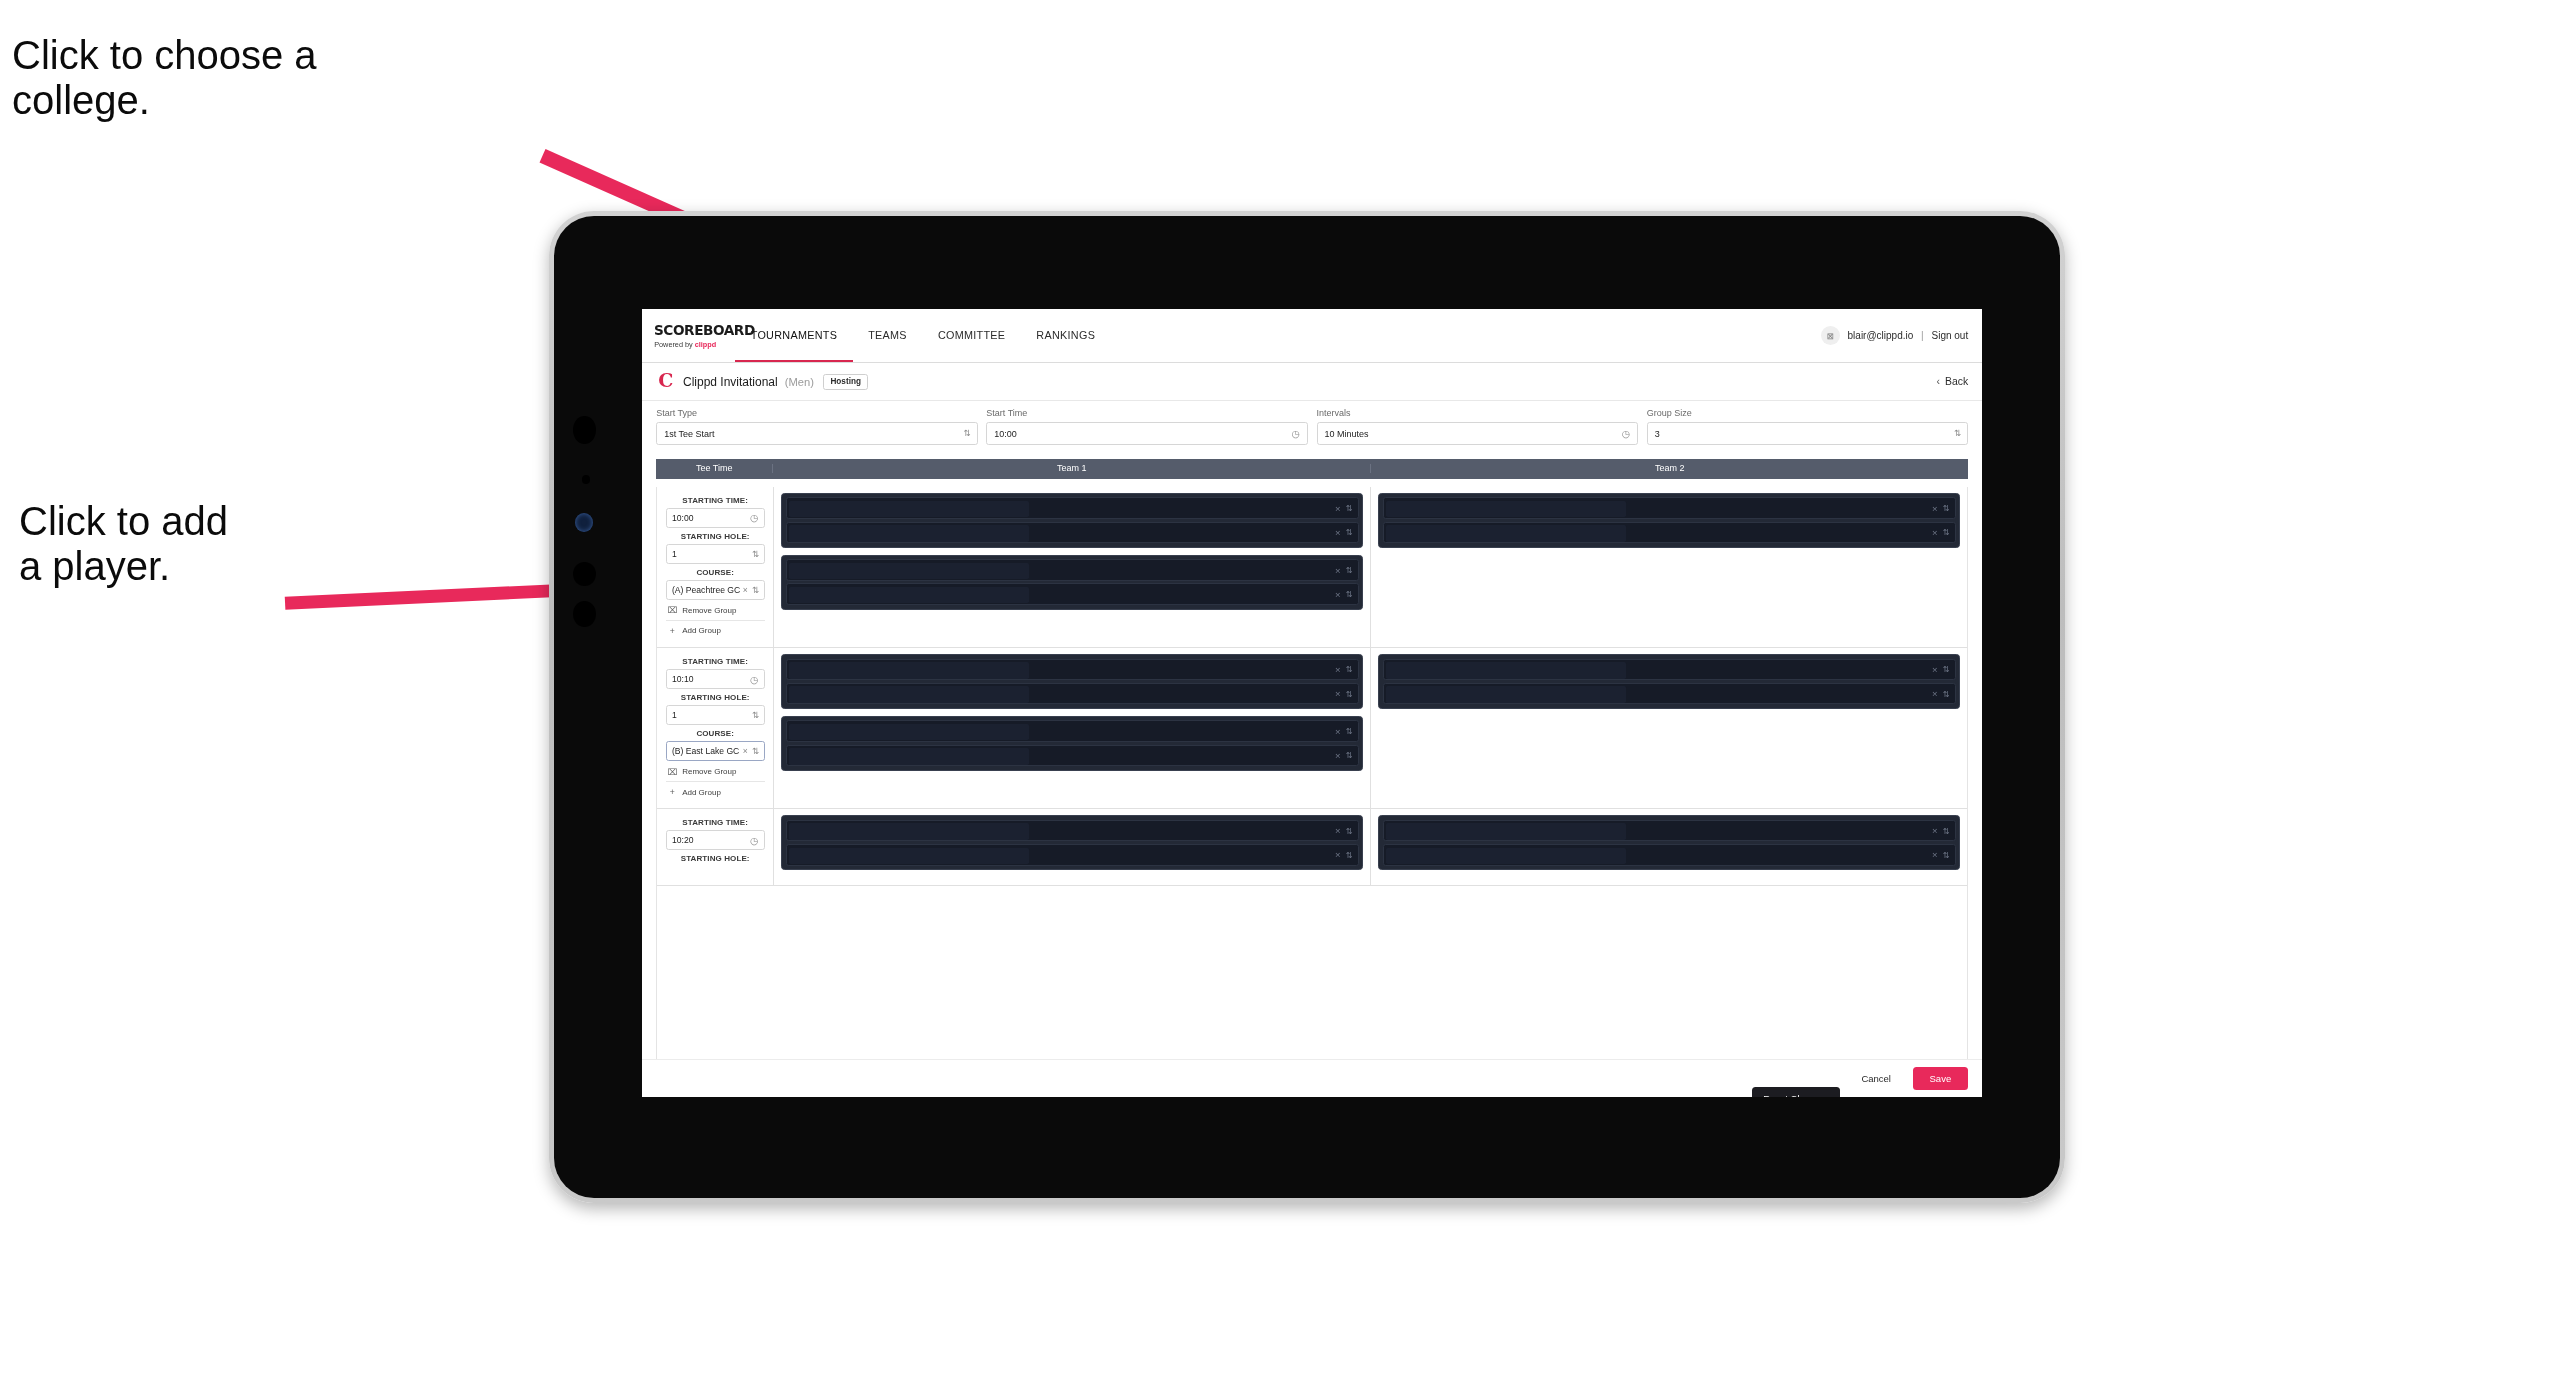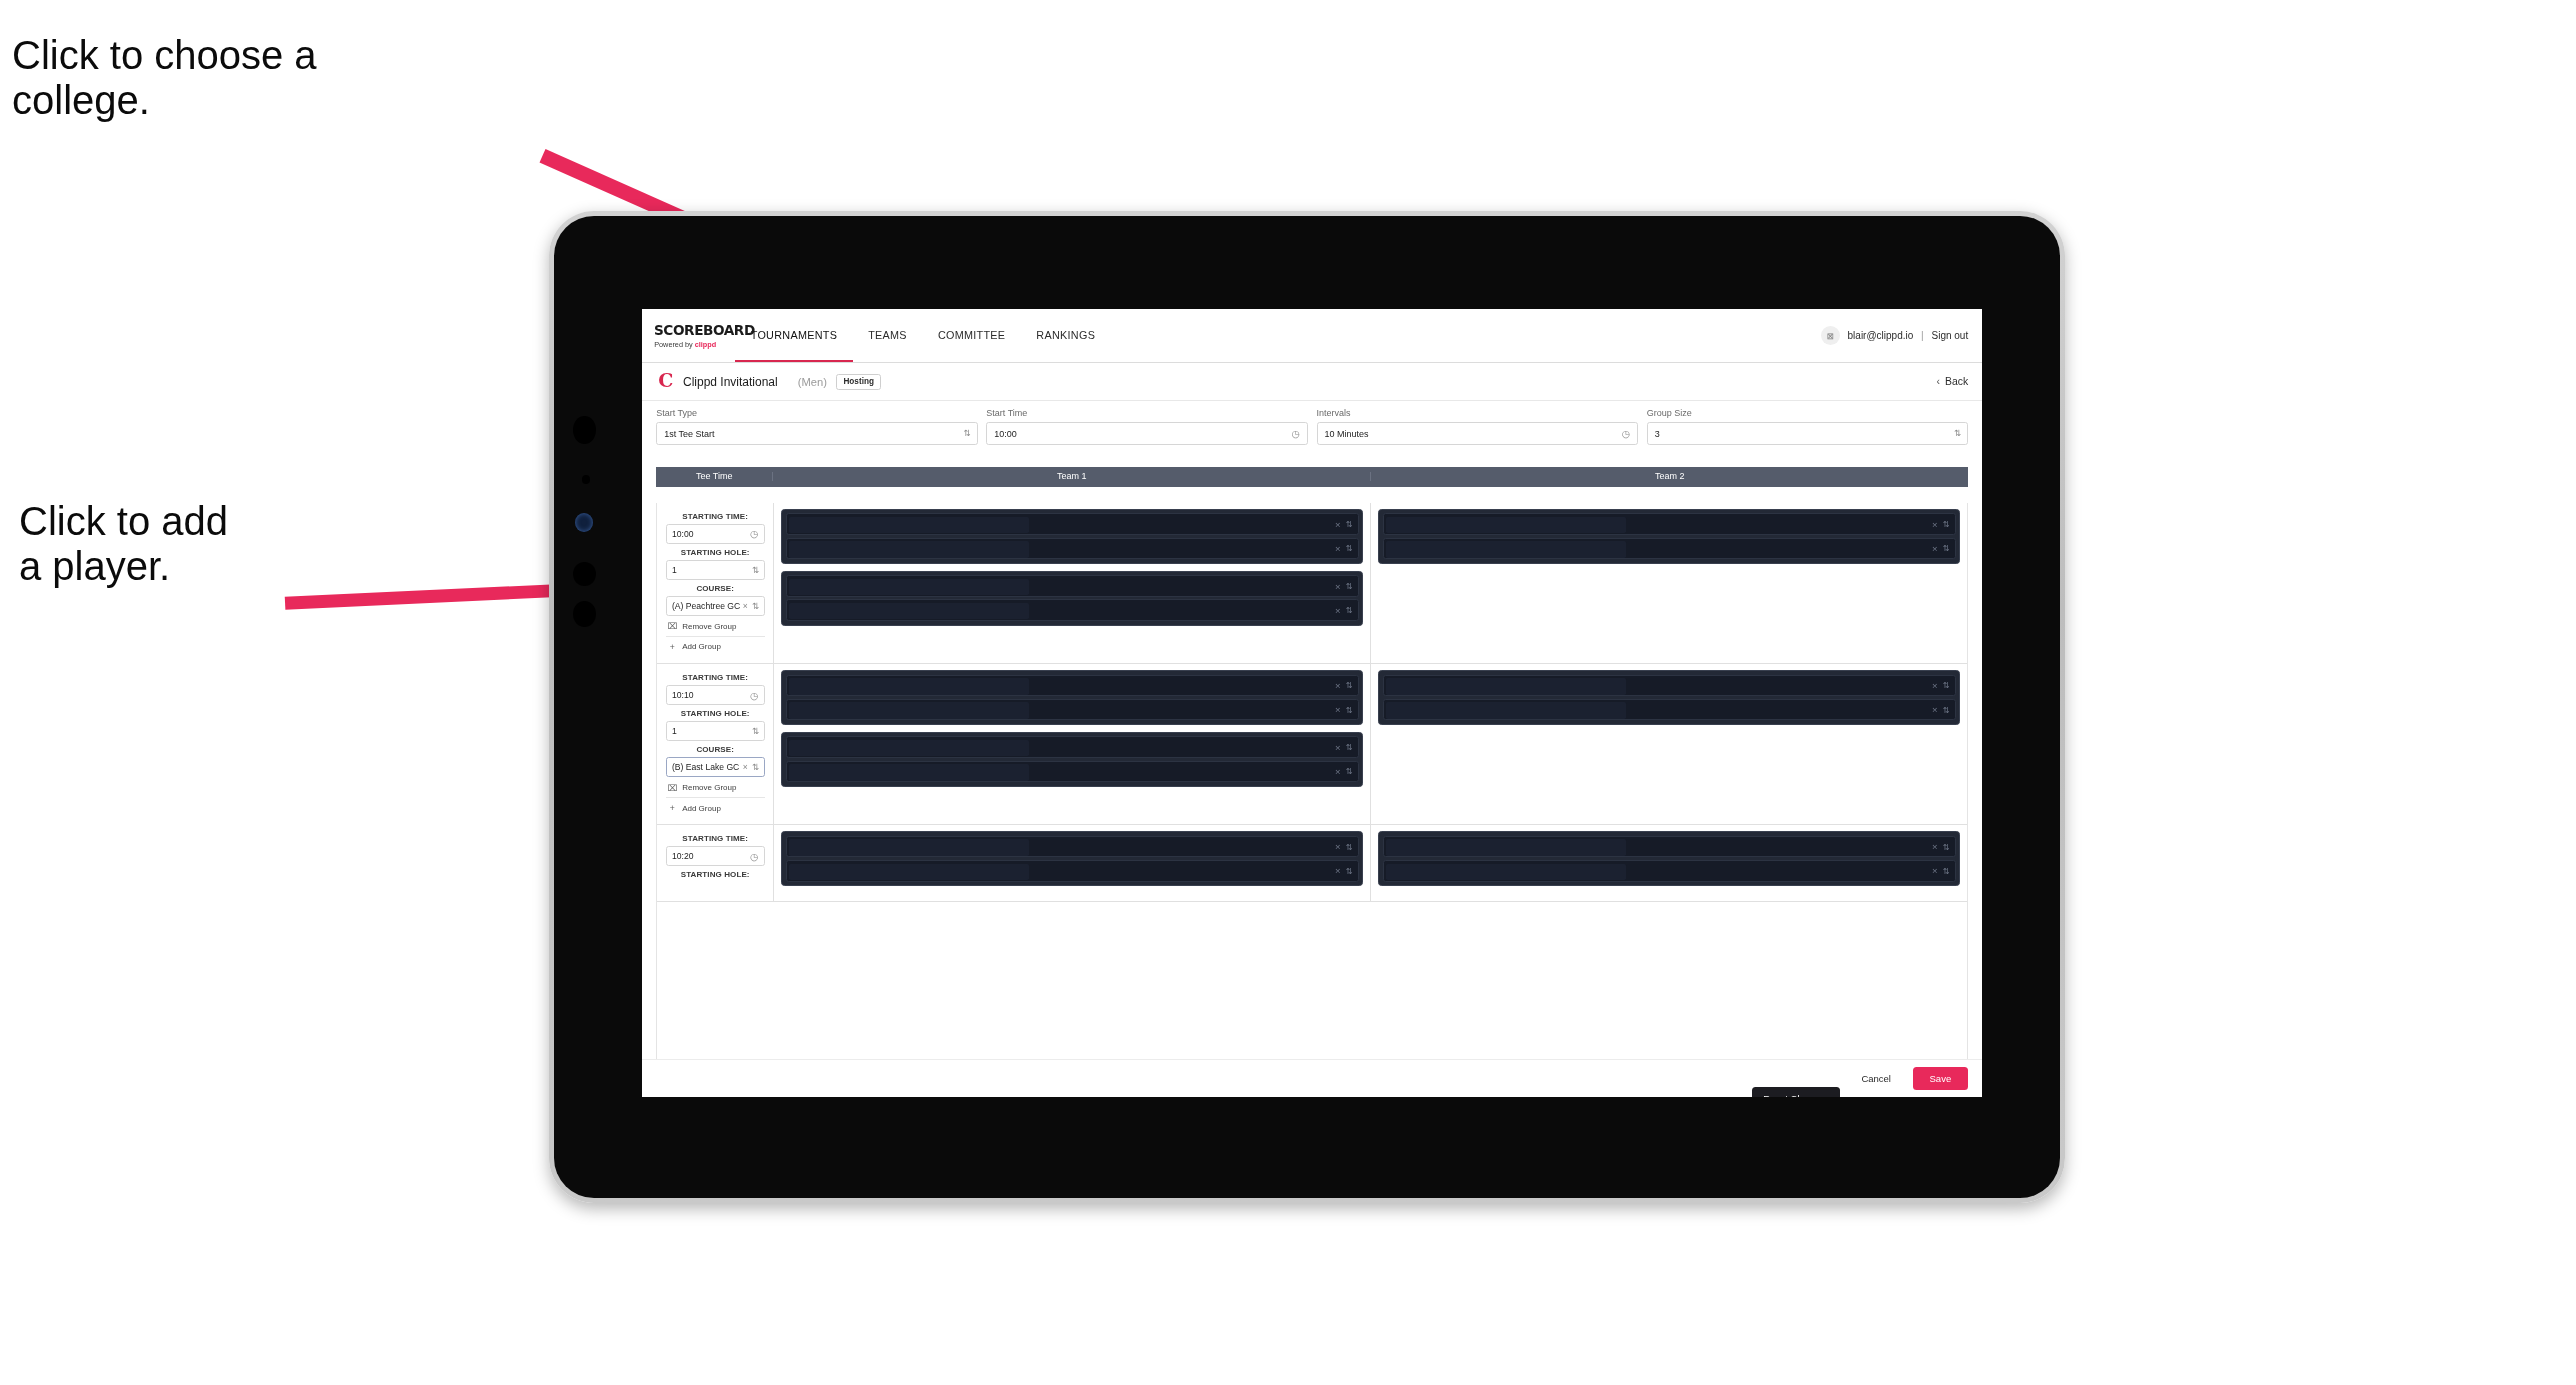--- a/index.html
+++ b/index.html
@@ -95,21 +95,21 @@
     height: 38px; flex: 0 0 38px;
     display:flex; align-items:center; padding: 0 14px;
     border-bottom:0.9px solid #e8e8e8; background:#fff;
   }
   #tlogo {
     width: 19px; height:19px; margin-right: 7.8px;
     font-family:"DejaVu Serif", serif; font-weight:700; font-size:19px;
     color:#d8274f; line-height: 17.3px; text-align:center;
   }
   #tname { font-size: 12px; color:#1c1c1c; }
-  #tgender { font-size: 11.2px; color:#9b9b9b; margin-left:20px; }
+  #tgender { font-size: 11.2px; color:#9b9b9b; margin-left:7px; }
   #thost {
     margin-left: 9.5px; font-size: 8.2px; font-weight:700; color:#2b2b2b;
     border:0.9px solid #cfcfcf; border-radius:2.6px; padding:2.6px 6px;
   }
   #tback { margin-left:auto; font-size: 10.4px; color:#2c2c2c; display:flex; align-items:center; gap:5.2px; cursor:pointer; }
   #tback .chev { font-size: 10.4px; color:#555; }
 
   
   #settings {
     display:flex; gap: 8.6px; padding: 7px 14px 6px 14px; background:#fff;
@@ -121,21 +121,21 @@
     display:flex; align-items:center; padding: 0 7px;
     font-size: 9px; color:#1d1d1d;
   }
   .field-box .val { flex:1; overflow:hidden; white-space:nowrap; }
   .icn { color:#8b8b8b; font-size: 9.5px; line-height:1; }
   .icn.stepper { font-size: 8.6px; letter-spacing:-0.9px; }
 
   
   #thead {
     display:flex; height: 20px; background:#555c6b; color:#fff;
-    margin: 16px 14px; align-items:center;
+    margin: 8px 14px; align-items:center;
   }
   .th { font-size: 9px; text-align:center; line-height:1; }
   .th.tee   { width: 117px; flex:0 0 117px; border-right:0.9px solid #6b7282; }
   .th.team1 { flex: 1 1 0; border-right:0.9px solid #6b7282; }
   .th.team2 { flex: 1 1 0; }
 
   
   #tbody {
     margin: 0 14px; flex:1 1 auto; overflow:hidden;
     border-left:0.9px solid #e4e4e4; border-right:0.9px solid #e4e4e4;

